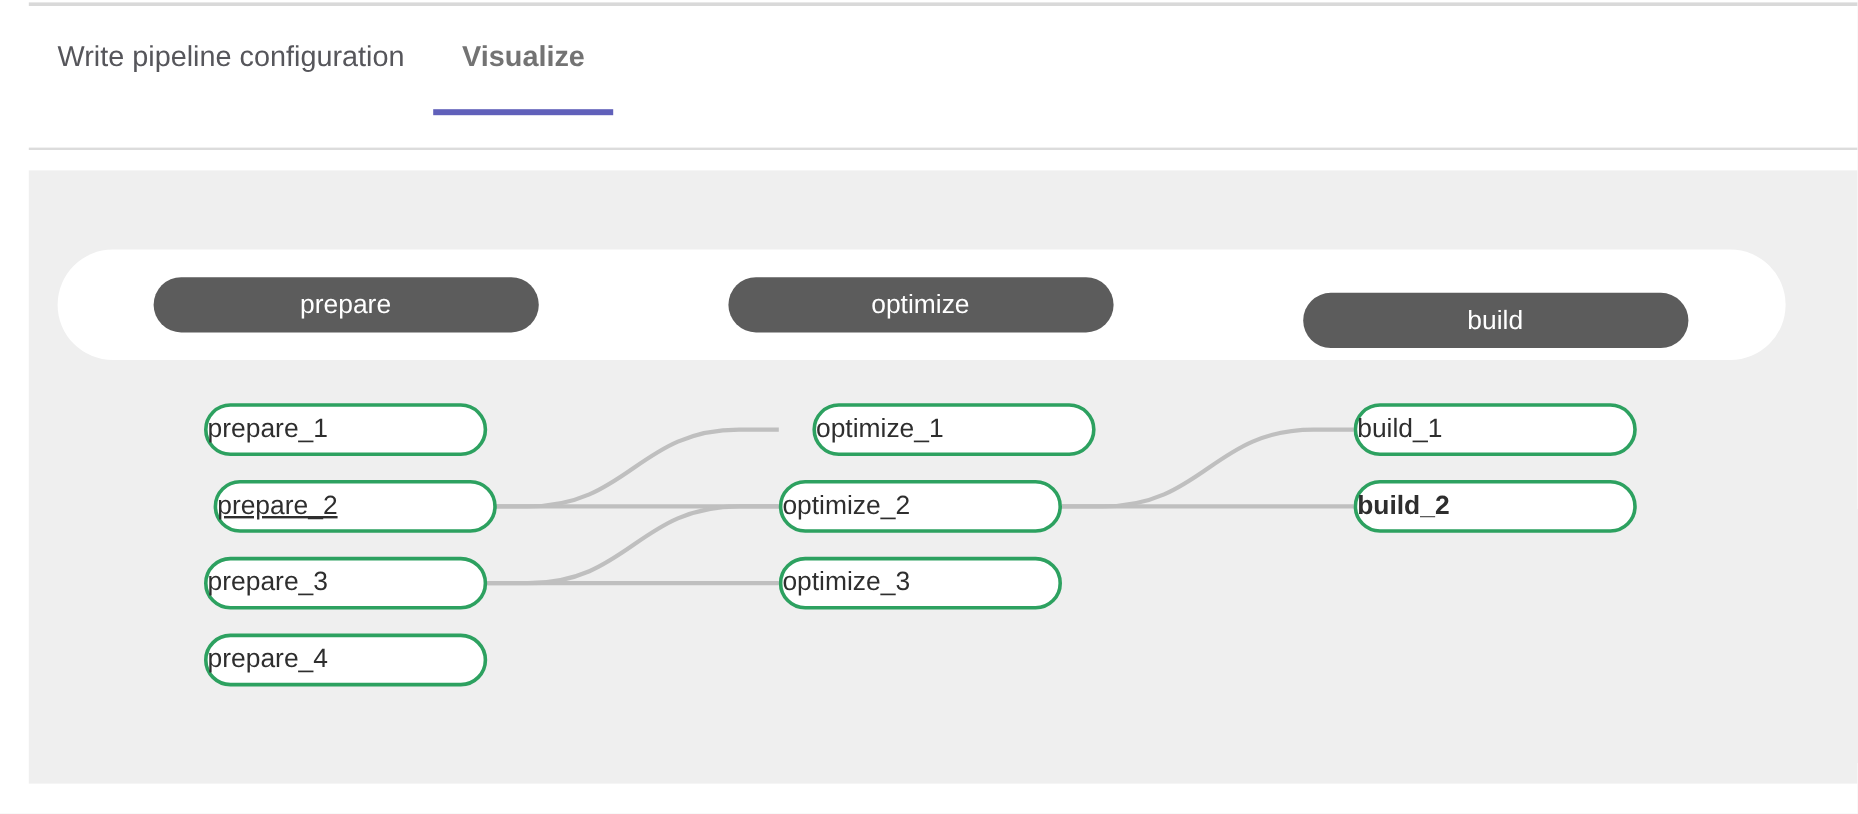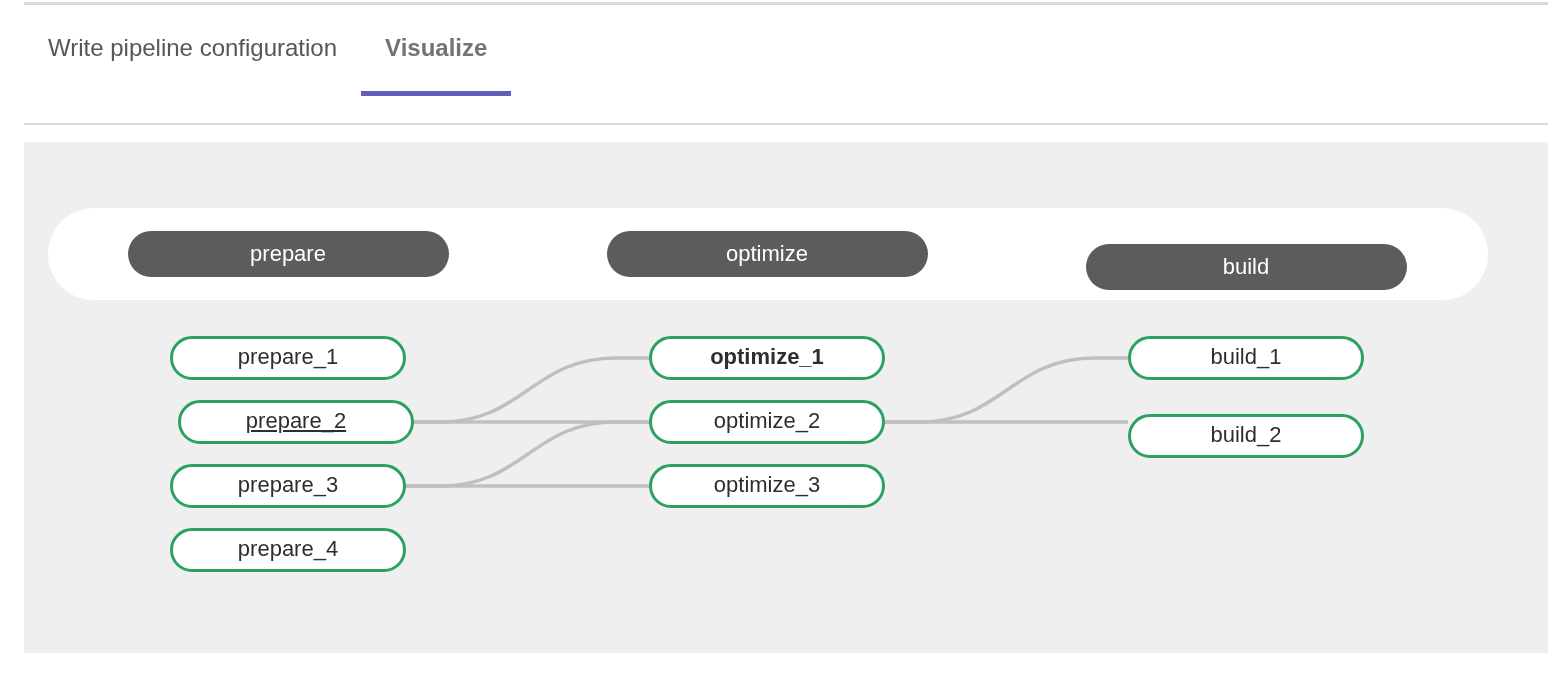--- a/index.html
+++ b/index.html
@@ -75,21 +75,21 @@
   .job-pill {
     position:absolute;
     box-sizing:border-box;
     width:236px; height:44px;
     background:#ffffff;
     border:3.5px solid var(--green, #2da160);
     border-radius:22px;
     color:#2e2e2e;
     font-size:22px;
     line-height:36px;
-    text-align:center;
+    text-align:left;
     cursor:pointer;
   }
 </style>
 </head>
 <body>
 
 <div class="page">
   <div class="top-rule"></div>
 
   <div class="tabs">
@@ -106,20 +106,20 @@
         <path d="M 382 344 H 625" fill="none" stroke="#bfbfbf" stroke-width="3.5"></path>
         <path d="M 861 280 H 895 C 979 280, 987 216, 1071 216 H 1104" fill="none" stroke="#bfbfbf" stroke-width="3.5"></path>
         <path d="M 861 280 H 1104" fill="none" stroke="#bfbfbf" stroke-width="3.5"></path>
       </svg>
   <div class="stage-pill" style="left: 103.5px;">prepare</div>
       <div class="job-pill" style="left: 146px; top: 194px;">prepare_1</div>
       <div class="job-pill" style="left: 154px; top: 258px; text-decoration: underline;">prepare_2</div>
       <div class="job-pill" style="left: 146px; top: 322px;">prepare_3</div>
       <div class="job-pill" style="left: 146px; top: 386px;">prepare_4</div>
       <div class="stage-pill" style="left: 582.5px;">optimize</div>
-      <div class="job-pill" style="left: 625px; top: 194px; font-weight: bold;">optimize_1</div>
+      <div class="job-pill" style="left: 653px; top: 194px;">optimize_1</div>
       <div class="job-pill" style="left: 625px; top: 258px;">optimize_2</div>
       <div class="job-pill" style="left: 625px; top: 322px;">optimize_3</div>
       <div class="stage-pill" style="left: 1061.5px; margin-top: 13px;">build</div>
       <div class="job-pill" style="left: 1104px; top: 194px;">build_1</div>
-      <div class="job-pill" style="left: 1104px; top: 272px;">build_2</div>
+      <div class="job-pill" style="left: 1104px; top: 258px; font-weight: bold;">build_2</div>
     </div>
 </div>
 
 </body></html>

